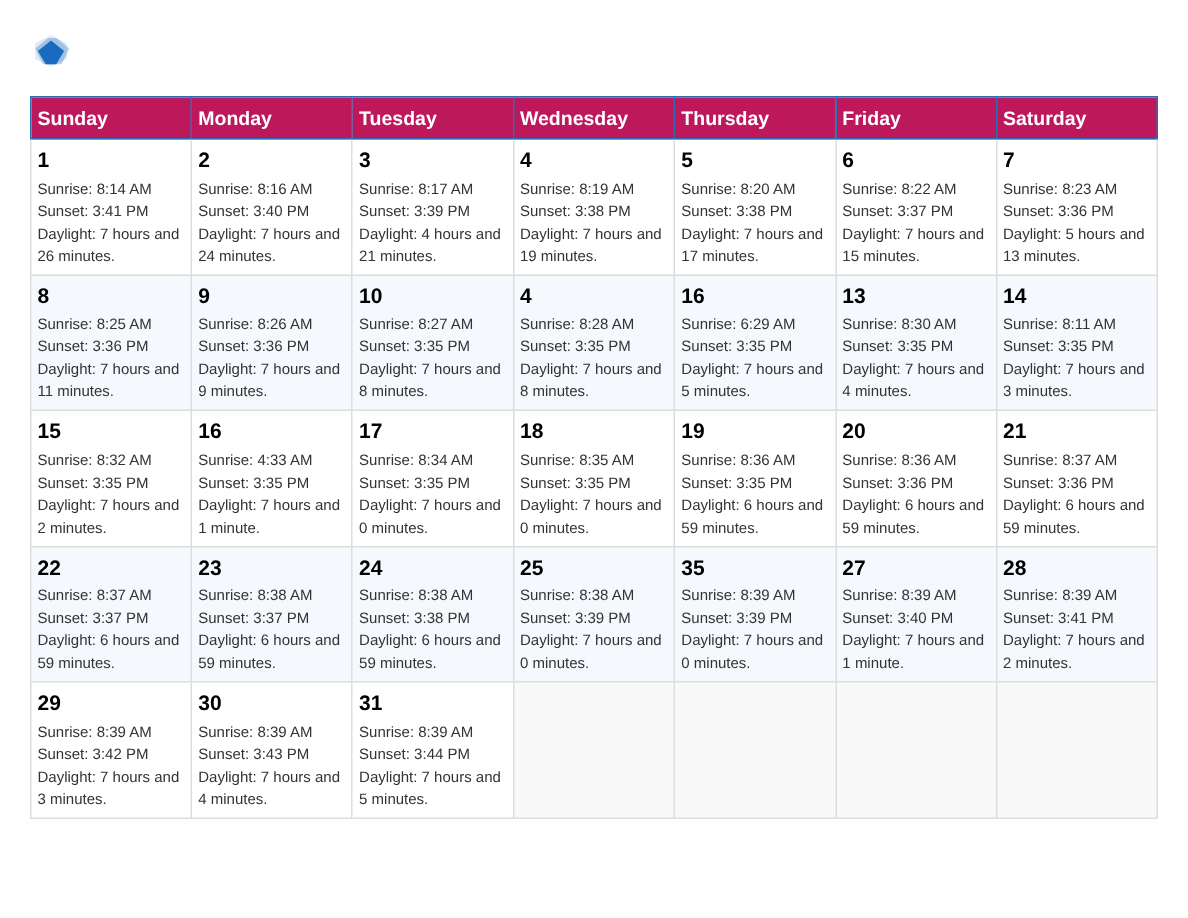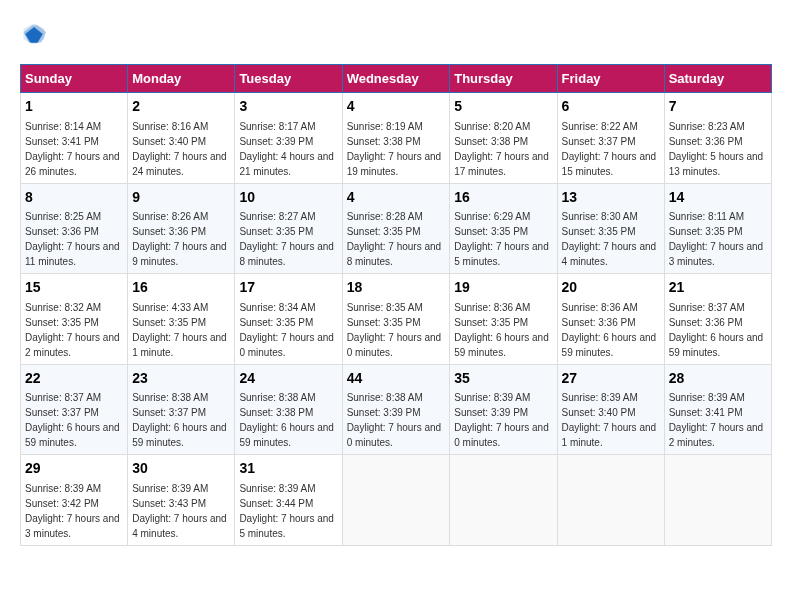--- a/index.html
+++ b/index.html
@@ -144,21 +144,21 @@
         <td><span class="day-num">17</span><span class="cell-text">Sunrise: 8:34 AM</span><br><span class="cell-text">Sunset: 3:35 PM</span><br><span class="cell-text">Daylight: 7 hours and 0 minutes.</span></td>
         <td><span class="day-num">18</span><span class="cell-text">Sunrise: 8:35 AM</span><br><span class="cell-text">Sunset: 3:35 PM</span><br><span class="cell-text">Daylight: 7 hours and 0 minutes.</span></td>
         <td><span class="day-num">19</span><span class="cell-text">Sunrise: 8:36 AM</span><br><span class="cell-text">Sunset: 3:35 PM</span><br><span class="cell-text">Daylight: 6 hours and 59 minutes.</span></td>
         <td><span class="day-num">20</span><span class="cell-text">Sunrise: 8:36 AM</span><br><span class="cell-text">Sunset: 3:36 PM</span><br><span class="cell-text">Daylight: 6 hours and 59 minutes.</span></td>
         <td><span class="day-num">21</span><span class="cell-text">Sunrise: 8:37 AM</span><br><span class="cell-text">Sunset: 3:36 PM</span><br><span class="cell-text">Daylight: 6 hours and 59 minutes.</span></td>
       </tr>
       <tr>
         <td><span class="day-num">22</span><span class="cell-text">Sunrise: 8:37 AM</span><br><span class="cell-text">Sunset: 3:37 PM</span><br><span class="cell-text">Daylight: 6 hours and 59 minutes.</span></td>
         <td><span class="day-num">23</span><span class="cell-text">Sunrise: 8:38 AM</span><br><span class="cell-text">Sunset: 3:37 PM</span><br><span class="cell-text">Daylight: 6 hours and 59 minutes.</span></td>
         <td><span class="day-num">24</span><span class="cell-text">Sunrise: 8:38 AM</span><br><span class="cell-text">Sunset: 3:38 PM</span><br><span class="cell-text">Daylight: 6 hours and 59 minutes.</span></td>
-        <td><span class="day-num">44</span><span class="cell-text">Sunrise: 8:38 AM</span><br><span class="cell-text">Sunset: 3:39 PM</span><br><span class="cell-text">Daylight: 7 hours and 0 minutes.</span></td>
+        <td><span class="day-num">25</span><span class="cell-text">Sunrise: 8:38 AM</span><br><span class="cell-text">Sunset: 3:39 PM</span><br><span class="cell-text">Daylight: 7 hours and 0 minutes.</span></td>
         <td><span class="day-num">35</span><span class="cell-text">Sunrise: 8:39 AM</span><br><span class="cell-text">Sunset: 3:39 PM</span><br><span class="cell-text">Daylight: 7 hours and 0 minutes.</span></td>
         <td><span class="day-num">27</span><span class="cell-text">Sunrise: 8:39 AM</span><br><span class="cell-text">Sunset: 3:40 PM</span><br><span class="cell-text">Daylight: 7 hours and 1 minute.</span></td>
         <td><span class="day-num">28</span><span class="cell-text">Sunrise: 8:39 AM</span><br><span class="cell-text">Sunset: 3:41 PM</span><br><span class="cell-text">Daylight: 7 hours and 2 minutes.</span></td>
       </tr>
       <tr>
         <td><span class="day-num">29</span><span class="cell-text">Sunrise: 8:39 AM</span><br><span class="cell-text">Sunset: 3:42 PM</span><br><span class="cell-text">Daylight: 7 hours and 3 minutes.</span></td>
         <td><span class="day-num">30</span><span class="cell-text">Sunrise: 8:39 AM</span><br><span class="cell-text">Sunset: 3:43 PM</span><br><span class="cell-text">Daylight: 7 hours and 4 minutes.</span></td>
         <td><span class="day-num">31</span><span class="cell-text">Sunrise: 8:39 AM</span><br><span class="cell-text">Sunset: 3:44 PM</span><br><span class="cell-text">Daylight: 7 hours and 5 minutes.</span></td>
         <td class="empty"></td>
         <td class="empty"></td>

